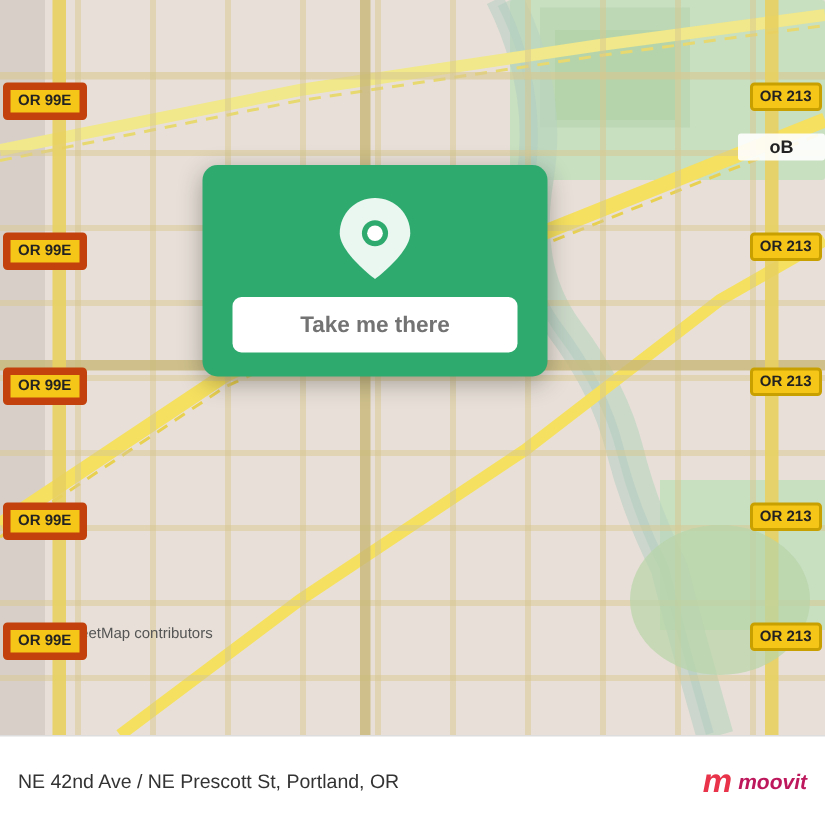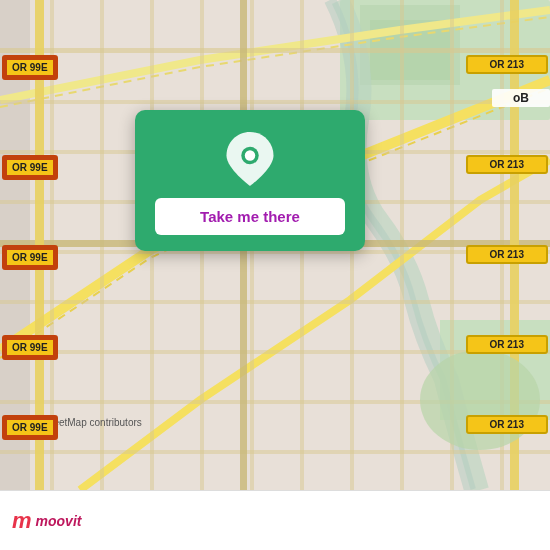--- a/index.html
+++ b/index.html
@@ -45,21 +45,21 @@
     }
 
     .location-pin {
       width: 54px;
       height: 54px;
       margin-bottom: 12px;
     }
 
     .take-me-there-btn {
       background: white;
-      color: #a21caf;
+      color: #737373;
       border: none;
       border-radius: 6px;
       padding: 10px 28px;
       font-size: 15px;
       font-weight: 600;
       cursor: pointer;
       width: 100%;
       text-align: center;
     }
 
@@ -75,21 +75,21 @@
       color: #222;
       z-index: 5;
     }
 
     
     .badge-right {
       position: absolute;
       background: #f5c518;
       border: 2px solid #c8a000;
       border-radius: 3px;
-      padding: 2px 22px;
+      padding: 2px 5px;
       font-size: 10px;
       font-weight: bold;
       color: #222;
       z-index: 5;
     }
 
     
     #bottom-bar {
       width: 550px;
       height: 60px;
@@ -226,17 +226,18 @@
     </svg>
     <button class="take-me-there-btn">Take me there</button>
   </div>
 
   <div class="ob-badge">oB</div>
 
   <div class="openstreetmap-text">© OpenStreetMap contributors</div>
 </div>
 
 <div id="bottom-bar">
+  <span class="bottom-text">NE 42nd Ave / NE Prescott St, Portland, OR</span>
   <div class="moovit-logo">
     <span class="moovit-m">m</span>
     <span class="moovit-text">moovit</span>
   </div>
 </div>
 
 </body></html>

